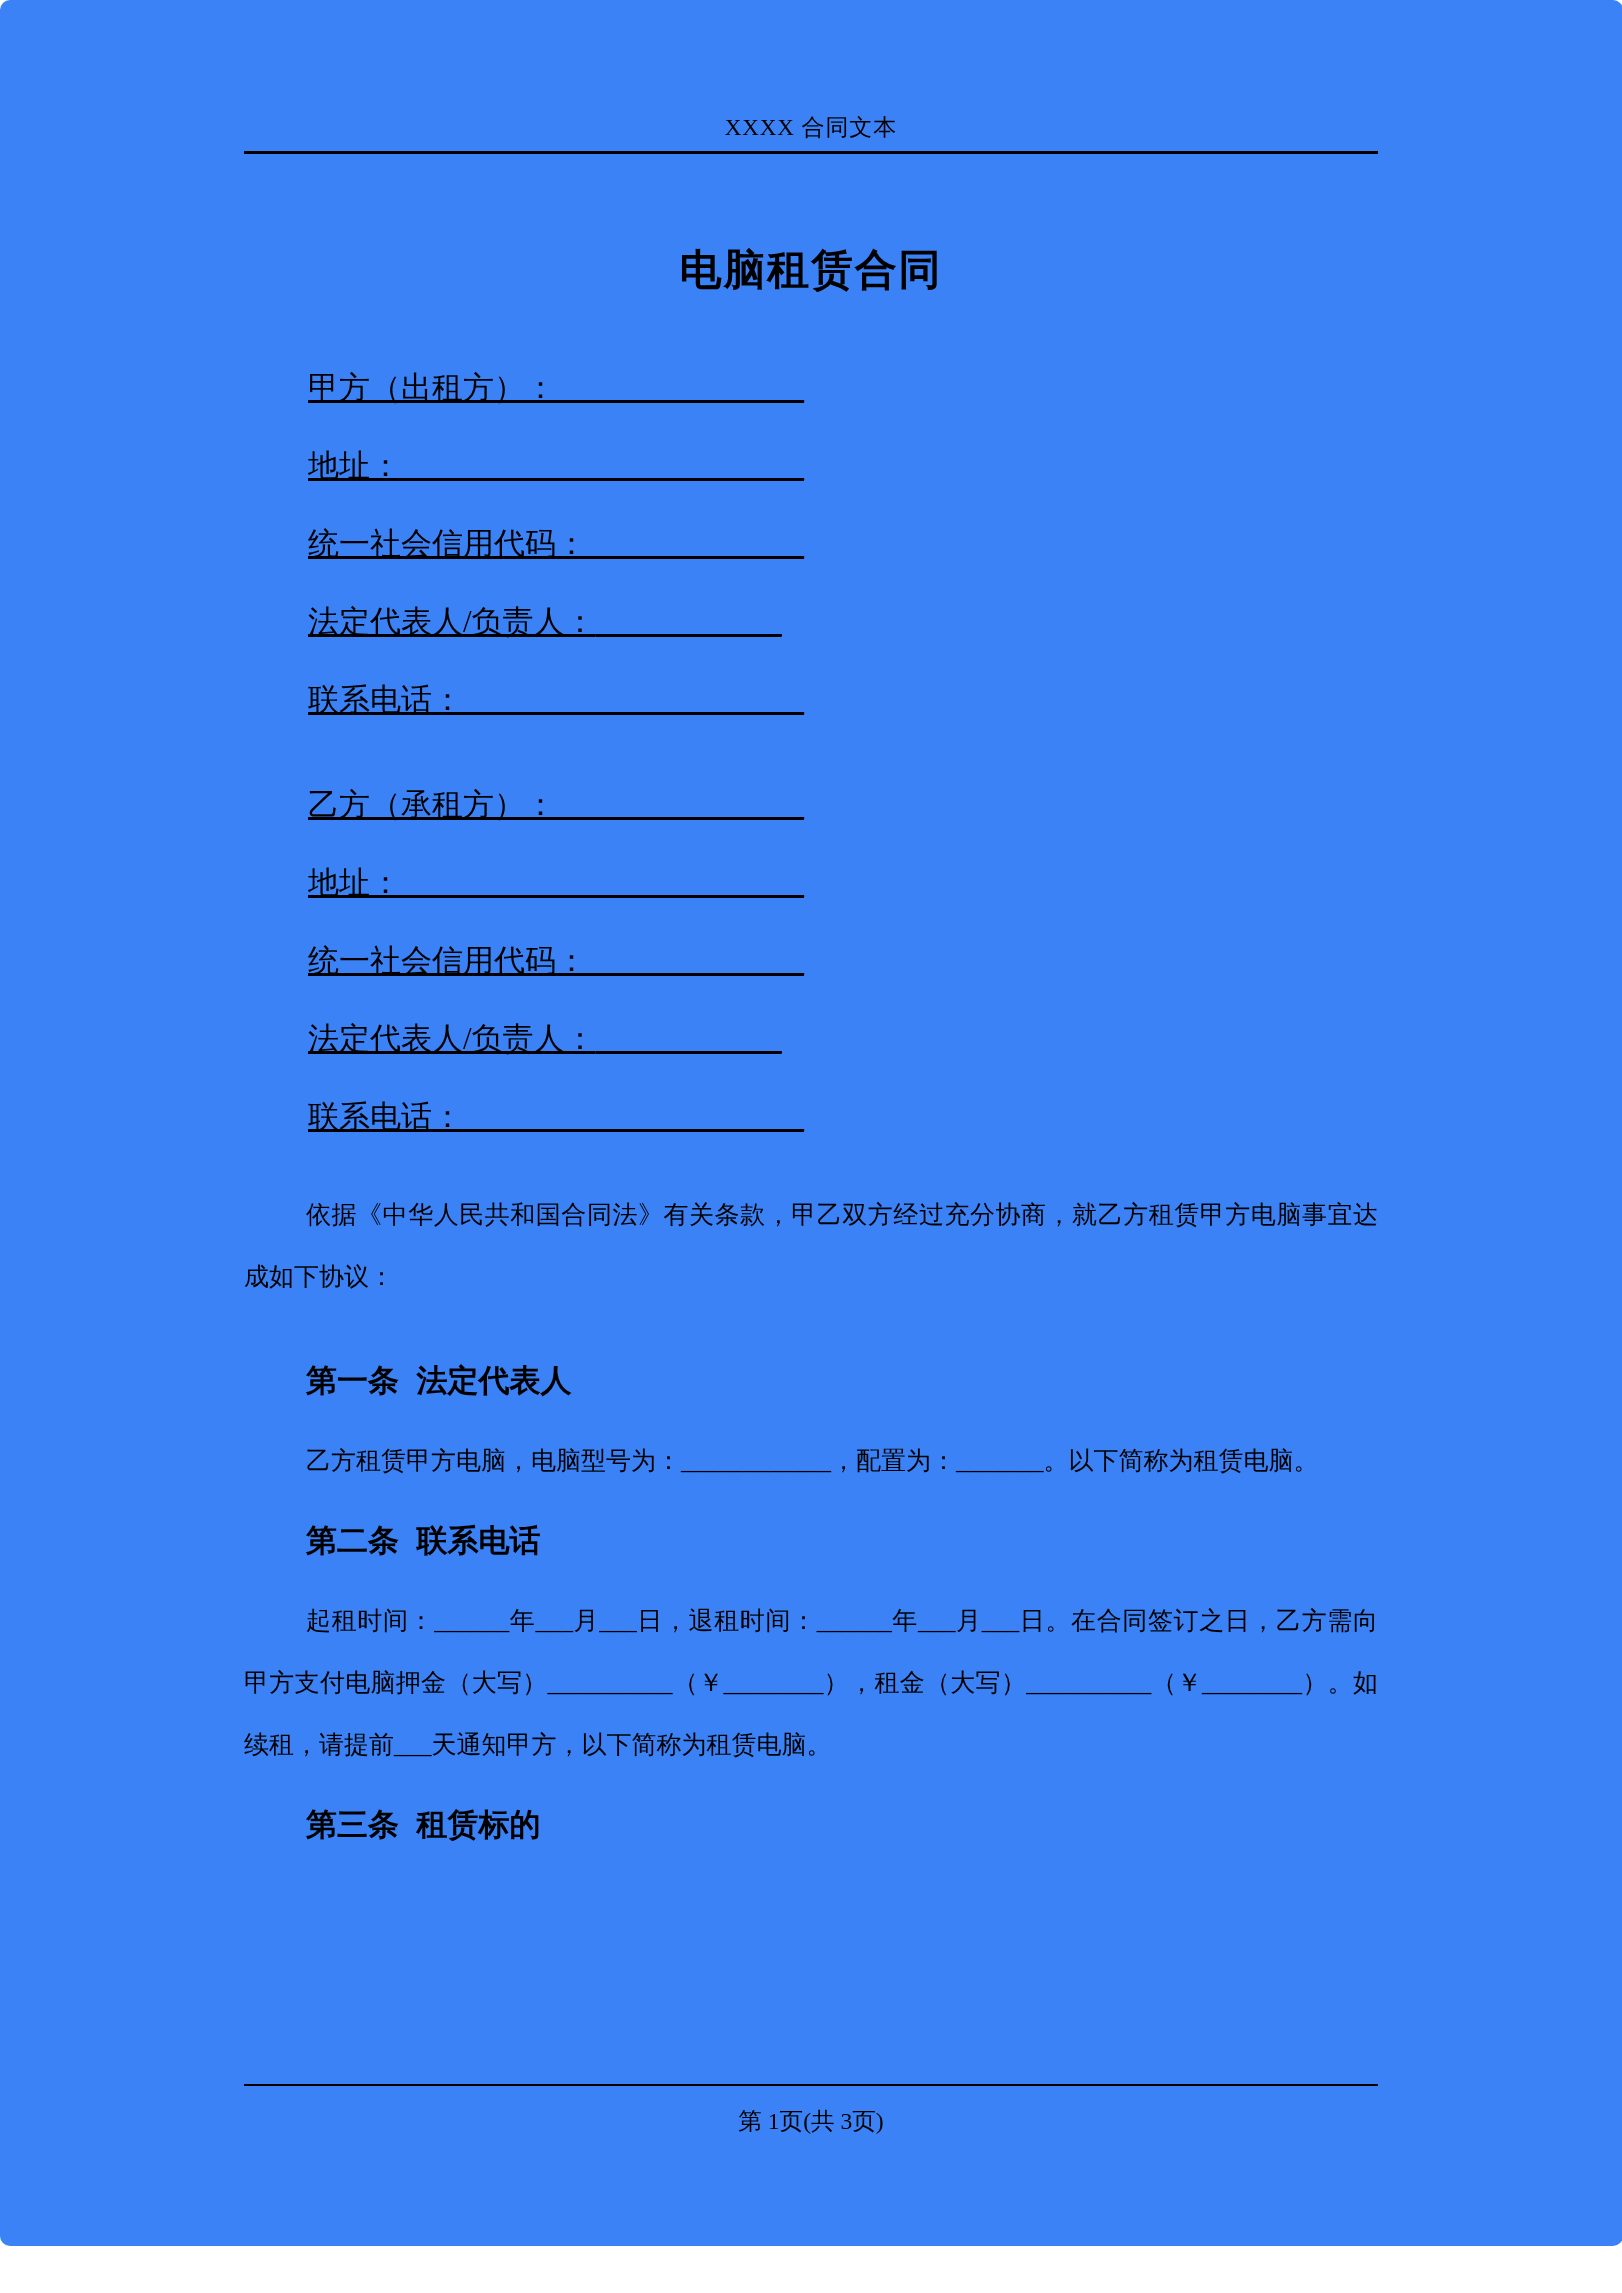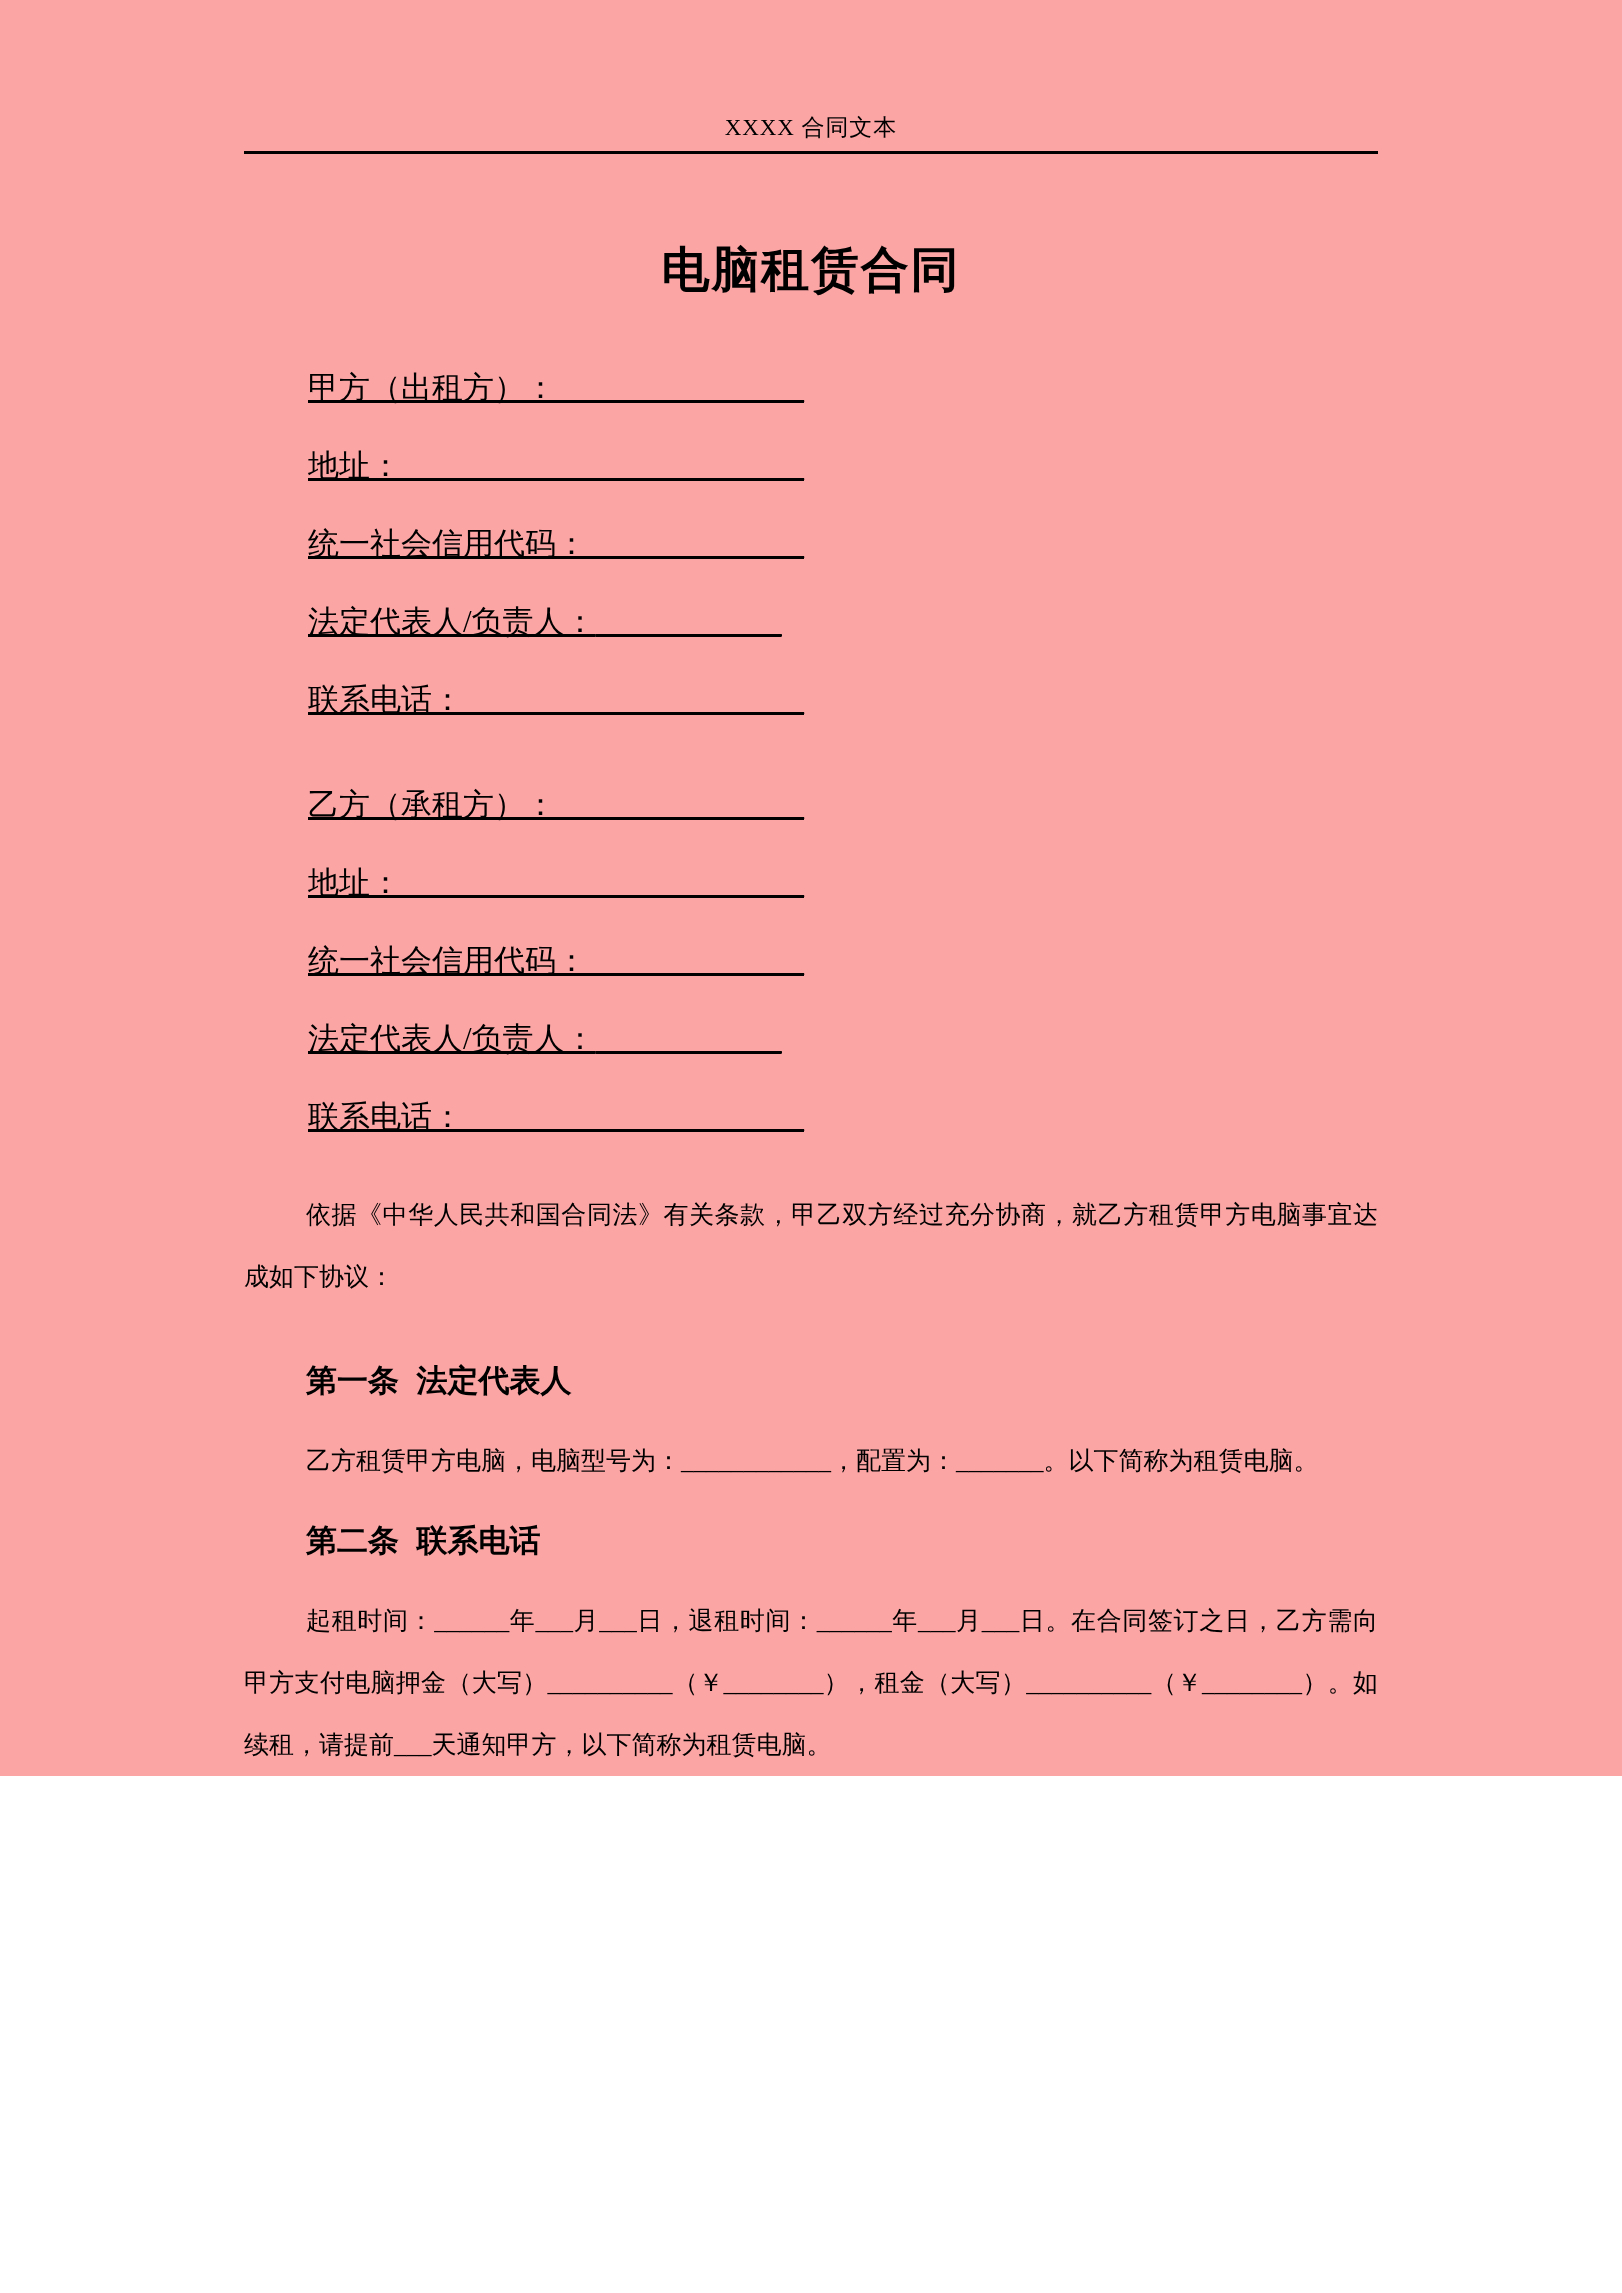--- a/index.html
+++ b/index.html
@@ -1,41 +1,42 @@
 <!DOCTYPE html>
 <html style="font-size:14.5px"><head>
 <meta charset="utf-8">
 <style>
   html, body { margin: 0; padding: 0; background: #ffffff; }
   .page {
     position: relative;
     width: 1623px;
-    height: 1776px;
+    height: 2246px;
     box-sizing: border-box;
     padding: 115px 245px 0 244px;
-    background: #fca5a5;
+    background: #3b82f6;
     color: #000000;
     font-family: "Liberation Serif", "DejaVu Serif", serif;
     overflow: hidden;
+    border-radius: 10px;
   }
   .hdr-text {
     text-align: center;
     font-size: 23px;
     line-height: 25.5px;
     letter-spacing: 0.9px;
   }
   .hdr-rule {
     height: 3.6px;
     background: #000;
     margin-top: 10px;
   }
   .title {
     margin: 88px 0 17px 0;
     text-align: center;
-    font-size: 48px;
+    font-size: 42px;
     line-height: 55px;
     font-weight: bold;
     font-family: "Liberation Sans", "DejaVu Sans", sans-serif;
     letter-spacing: 1.8px;
   }
   .form-block { margin-top: 52px; text-decoration: underline; }
   .form-block.second { margin-top: 27px; }
   .frow {
     height: 78px;
     line-height: 78px;

